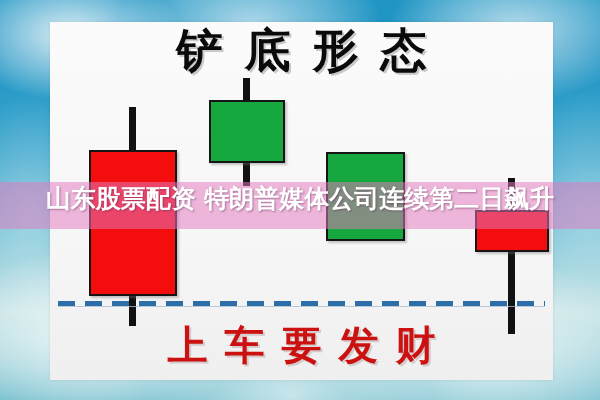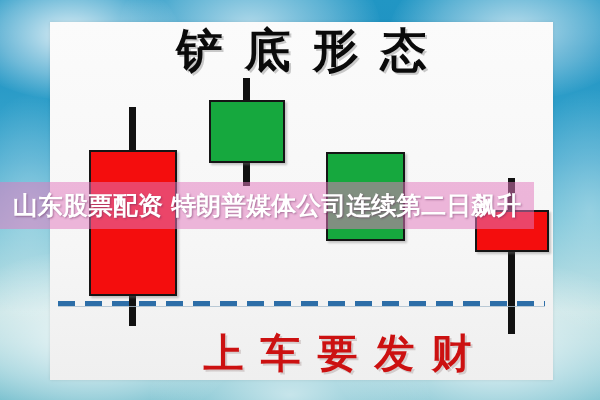--- a/index.html
+++ b/index.html
@@ -74,34 +74,33 @@
     text-indent: 22px;
     color: #0a0a0a;
     text-shadow: 2px 2px 0 rgba(140,140,140,0.45);
     white-space: nowrap;
   }
 
   
   .footline {
     position: absolute;
     left: 50px;
-    top: 328px;
+    top: 320px;
     width: 503px;
     height: 50px;
     display: flex;
     align-items: center;
     justify-content: center;
     font-size: 40px;
     font-weight: bold;
     letter-spacing: 17px;
     text-indent: 17px;
     color: #cc1111;
     text-shadow: 2px 2px 0 rgba(170,150,150,0.40);
     white-space: nowrap;
-    margin-left: 36px;
   }
 
   
   .chart {
     position: absolute;
     left: 50px;
     top: 22px;
     width: 503px;
     height: 358px;
   }
@@ -132,24 +131,24 @@
       #2d6ea8 0px, #2d6ea8 17px,
       rgba(0,0,0,0) 17px, rgba(0,0,0,0) 27px);
     box-shadow: 0 1px 0 rgba(170,190,205,0.8);
   }
 
   
   .band {
     position: absolute;
     left: 0;
     top: 182px;
-    width: 534px;
+    width: 600px;
     height: 47px;
     display: flex;
-    align-items: center;
+    align-items: flex-start;
     overflow: hidden;
   }
   .band-tint {
     position: absolute;
     inset: 0;
     background: rgba(226,120,190,0.52);
     mix-blend-mode: normal;
   }
   .band-text {
     position: relative;

